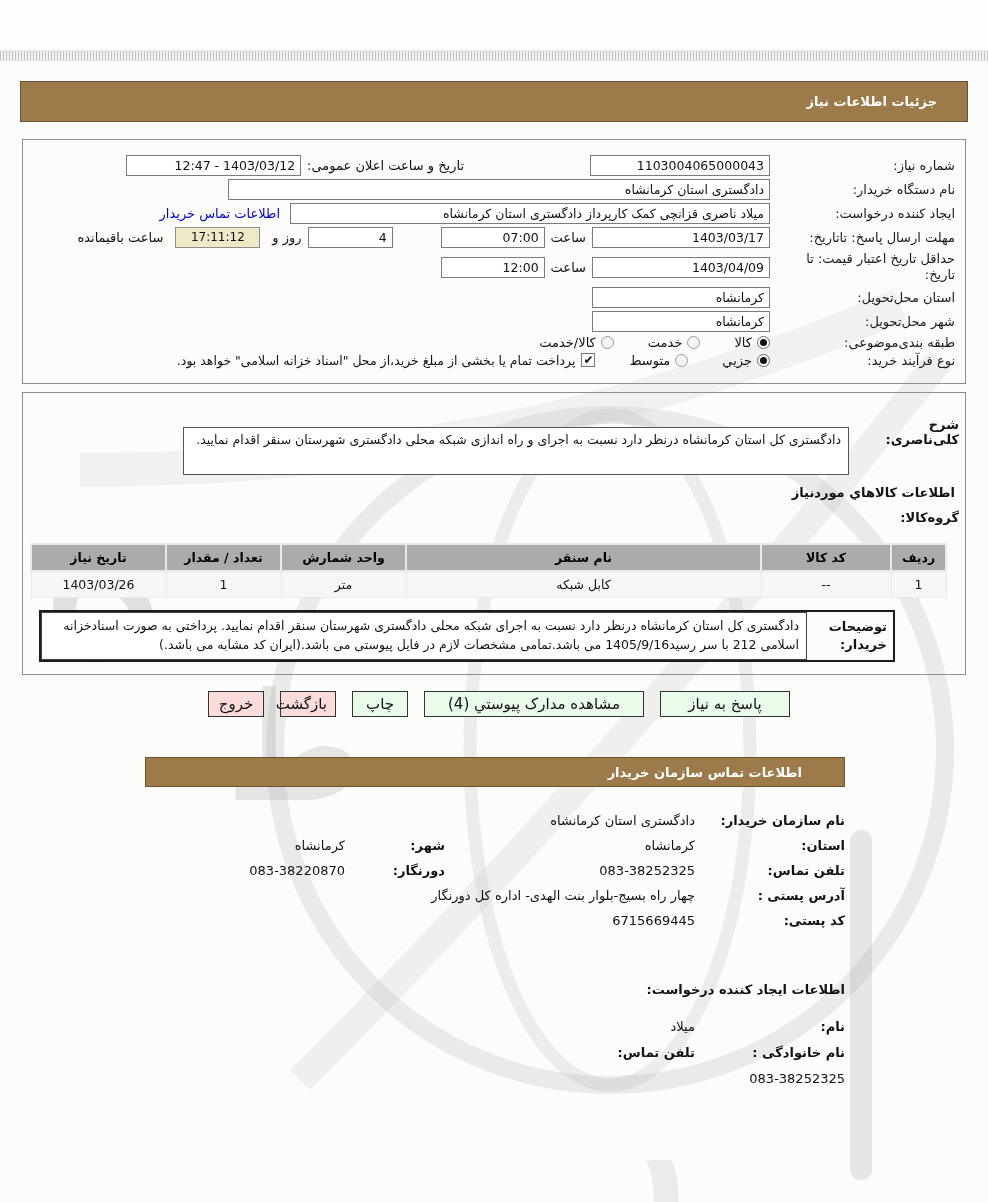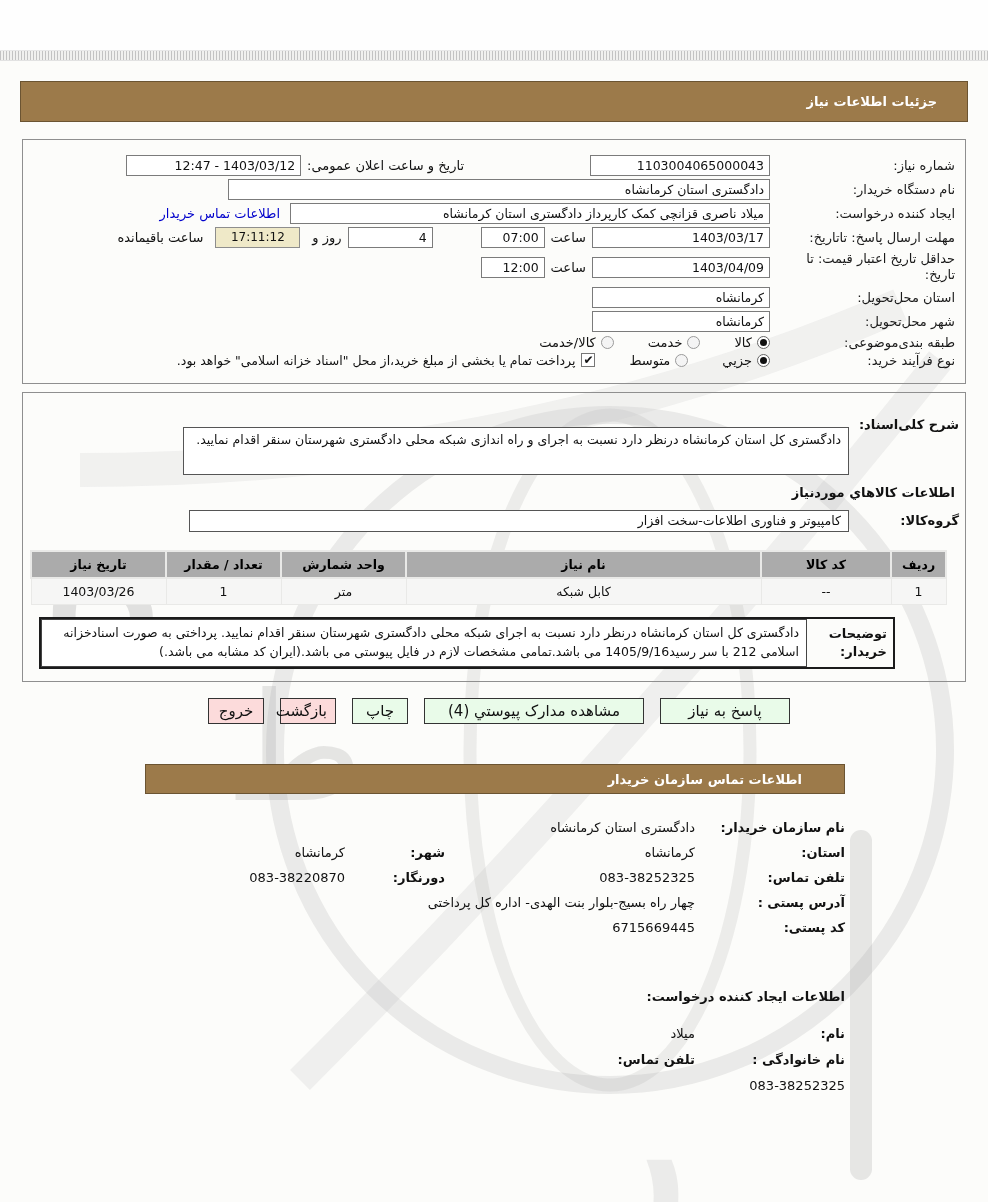--- a/index.html
+++ b/index.html
@@ -39,21 +39,21 @@
   .flabel.two-line { line-height:1.25; }
   .inline-label { margin:0 6px; white-space:nowrap; }
 
   input.box, .valbox {
     border:1px solid #7b7b7b; background:#fff; height:21px;
     font-family:inherit; font-size:12.5px; color:#111;
     direction:rtl; text-align:right; padding:1px 5px;
   }
   input.ltr { direction:ltr; }
   .w180{width:180px}.w178{width:178px}.w175{width:175px}.w480{width:480px}
-  .w542{width:542px}.w85{width:85px}.w80{width:64px}
+  .w542{width:542px}.w85{width:85px}.w80{width:104px}
   .gap120{width:120px}.gap48{width:48px}
 
   .timer {
     width:85px; height:21px; background:#efe9c8; border:1px solid #8d8d8d;
     text-align:center; font-size:12px; line-height:19px; margin:0 6px;
     direction:ltr;
   }
   .link { color:#0000cc; cursor:pointer; margin-right:10px; white-space:nowrap; }
 
   .radio {
@@ -249,45 +249,44 @@
       <span class="opt" style="margin-left:0;">
         <span class="checkbox">✔</span>
         <span class="note">پرداخت تمام یا بخشی از مبلغ خرید،از محل "اسناد خزانه اسلامی" خواهد بود.</span>
       </span>
     </div>
   </div>
 
   <div class="panel panel2">
 
     <div class="desc-row">
-      <span class="desc-label">شرح کلی‌اسناد:</span>
+      <span class="desc-label">شرح کلی‌ناصری:</span>
       <div class="desc-box">دادگستری کل استان کرمانشاه درنظر دارد نسبت به اجرای و راه اندازی شبکه محلی دادگستری شهرستان سنقر اقدام نمایید.</div>
     </div>
 
     <div class="section-title">اطلاعات کالاهاي موردنياز</div>
 
     <div class="group-row">
       <span class="group-label">گروه‌کالا:</span>
-      <div class="group-box">کامپیوتر و فناوری اطلاعات-سخت افزار</div>
     </div>
 
     <table class="goods">
       <colgroup>
         <col style="width:55px">
           <col style="width:130px">
           <col style="width:355px">
         <col style="width:125px">
           <col style="width:115px">
           <col style="width:135px">
       </colgroup>
       <thead>
         <tr>
           <th>ردیف</th>
           <th>کد کالا</th>
-          <th>نام نیاز</th>
+          <th>نام سنقر</th>
           <th>واحد شمارش</th>
           <th>تعداد / مقدار</th>
           <th>تاریخ نیاز</th>
         </tr>
       </thead>
       <tbody>
         <tr>
           <td>1</td>
           <td>--</td>
           <td>کابل شبکه</td>
@@ -327,21 +326,21 @@
     <span class="val">کرمانشاه</span>
     <span class="lbl">شهر:</span>
     <span class="val">کرمانشاه</span>
 
     <span class="lbl">تلفن تماس:</span>
     <span class="val">083-38252325</span>
     <span class="lbl">دورنگار:</span>
     <span class="val">083-38220870</span>
 
     <span class="lbl">آدرس پستی :</span>
-    <span class="val span3">چهار راه بسیج-بلوار بنت الهدی- اداره کل پرداختی</span>
+    <span class="val span3">چهار راه بسیج-بلوار بنت الهدی- اداره کل دورنگار</span>
 
     <span class="lbl">کد پستی:</span>
     <span class="val span3">6715669445</span>
   </div>
 
   <div class="req-title">اطلاعات ایجاد کننده درخواست:</div>
 
   <div class="req-grid">
     <span class="lbl">نام:</span>
     <span class="val">میلاد</span>

